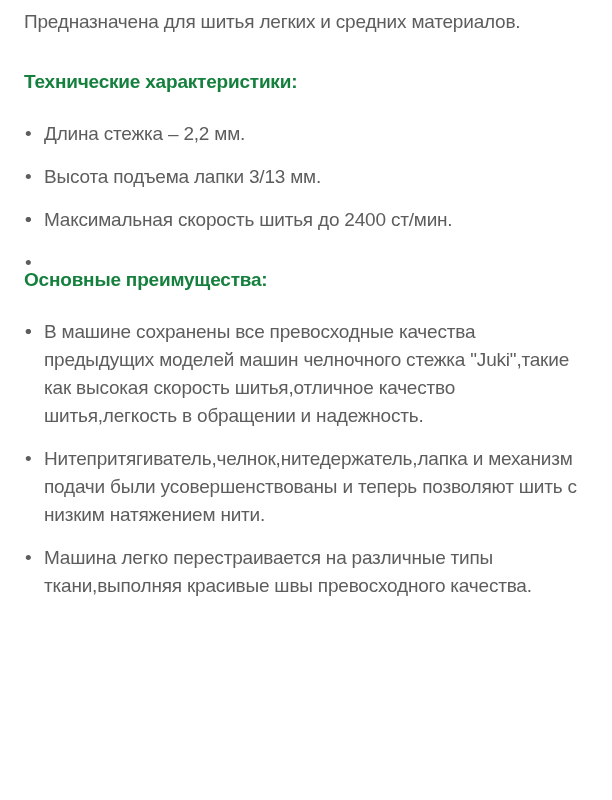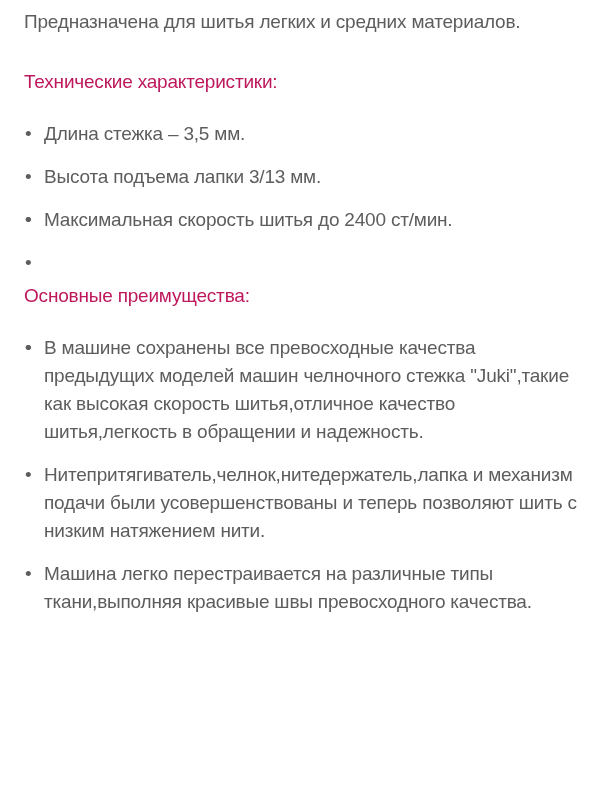--- a/index.html
+++ b/index.html
@@ -26,25 +26,25 @@
     font-size: 19px;
     line-height: 28px;
     letter-spacing: -0.2px;
     color: #5d5d5d;
   }
   h2.section-heading {
     margin: 0 0 24px 0;
     font-size: 19px;
     line-height: 28px;
     letter-spacing: -0.2px;
-    font-weight: 400;
-    color: #be185d;
+    font-weight: 700;
+    color: #15803d;
   }
   .section-advantages h2.section-heading {
-    margin-top: 48px;
+    margin-top: 32px;
   }
   ul.bullet-list {
     list-style: none;
     margin: 0;
     padding: 0;
   }
   ul.bullet-list li {
     position: relative;
     padding-left: 20px;
     margin-bottom: 15px;
@@ -70,21 +70,21 @@
 
 <div class="page">
 
   <p class="intro">Предназначена для шитья легких и средних материалов.</p>
 
   <section class="section-specs">
     <h2 class="section-heading">Технические характеристики:</h2>
     <ul class="bullet-list">
       <li>
         <span class="bullet">•</span>
-        <span>Длина стежка – 3,5 мм.</span>
+        <span>Длина стежка – 2,2 мм.</span>
       </li>
       <li>
         <span class="bullet">•</span>
         <span>Высота подъема лапки 3/13 мм.</span>
       </li>
       <li>
         <span class="bullet">•</span>
       </li>
       <li>
         <span class="bullet">•</span>

